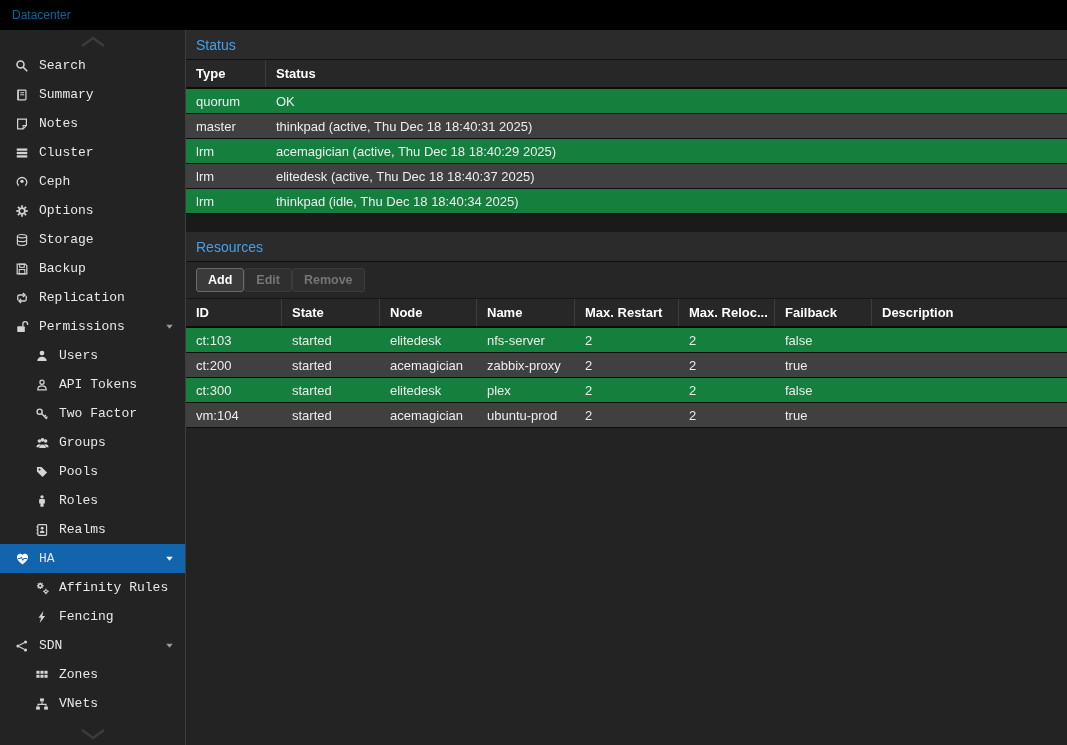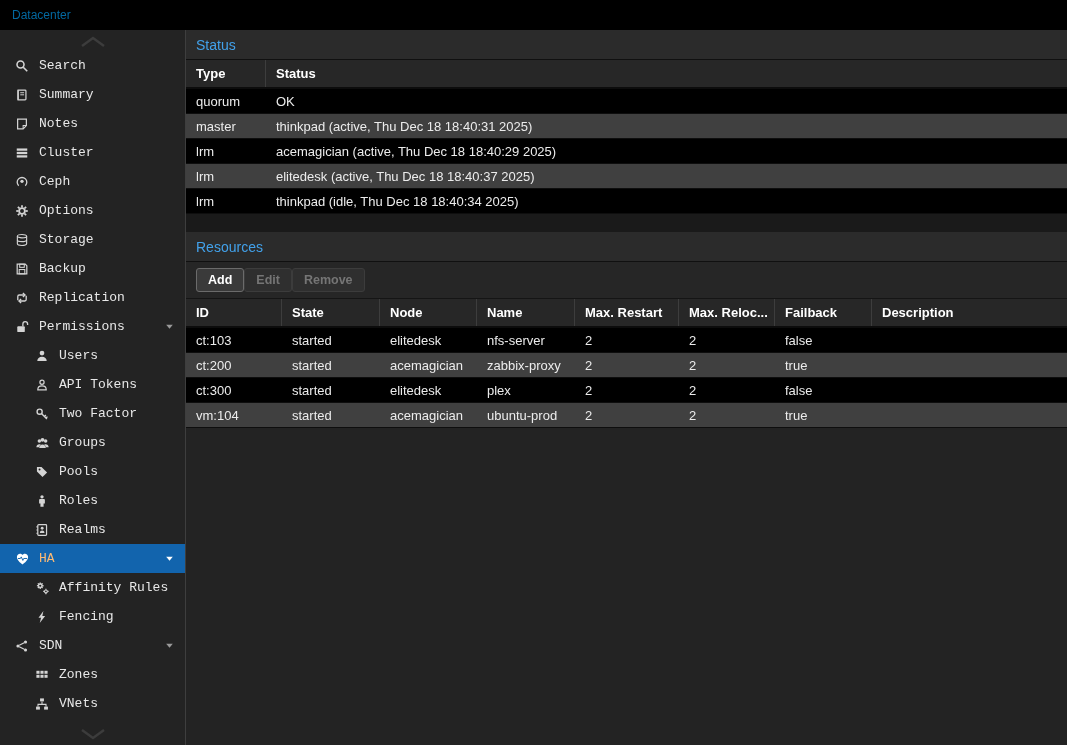--- a/index.html
+++ b/index.html
@@ -13,32 +13,32 @@
 
   
   .sidebar { width:186px; background:#232323; border-right:1px solid #3e3e3e; display:flex; flex-direction:column; }
   .scroll-ind { height:16px; display:flex; justify-content:center; align-items:center; color:#3c3c3c; flex:none; }
   .scroll-ind.top { margin-top:5px; }
   .scroll-ind.bottom { margin-top:auto; margin-bottom:2px; }
   .nav { flex:none;font-family:Liberation Mono, monospace; }
   .nav-item { height:29px; display:flex; align-items:center; padding:0 10px 0 12px; font-size:13px; color:#e8e8e8; cursor:pointer; white-space:nowrap; }
   .nav-item .nav-icon { width:20px; flex:none; display:flex; justify-content:center; align-items:center; color:#d4d4d4; margin-right:7px; }
   .nav-item.child { padding-left:32px; }
-  .nav-item.selected { background:var(--sel,#1264ad); color:#fdba74;text-align:center; }
+  .nav-item.selected { background:var(--sel,#1264ad); color:#e5e5e5;text-align:center; }
   .nav-item.selected .nav-icon { color:#fff; }
   .caret { margin-left:auto; color:#9a9a9a; display:flex; align-items:center; }
   .nav-item.selected .caret { color:#fff; }
 
   
   .main { flex:1; display:flex; flex-direction:column; background:#1a1a1a; padding-top:0; min-width:0; }
   .panel-header { height:30px; flex:none; background:#2b2b2b; color:var(--title,#42a1ea); font-size:14px; display:flex; align-items:center; padding-left:10px; border-bottom:1px solid #101010; }
   .grid-header { display:flex; flex:none; height:29px; background:#272727; border-bottom:2px solid #0c0c0c; }
   .grid-header .hcell { display:flex; align-items:center; padding-left:10px; font-size:13px; font-weight:700; color:#fff; border-right:1px solid #3d3d3d; overflow:hidden; white-space:nowrap; cursor:pointer; }
   .grid-header .hcell.last { border-right:none; flex:1; }
-  .grid-row { display:flex; flex:none; height:25px; background:#000000; border-bottom:1px solid #0e0e0e; font-size:13px; color:#ececec; cursor:pointer; }
+  .grid-row { display:flex; flex:none; height:25px; background:#15803d; border-bottom:1px solid #0e0e0e; font-size:13px; color:#ececec; cursor:pointer; }
   .grid-row.alt { background:#404040; }
   .grid-row .cell { display:flex; align-items:center; padding-left:10px; overflow:hidden; white-space:nowrap; }
   .grid-row .cell.last { flex:1; }
 
   .panel-gap { height:18px; flex:none; background:#1a1a1a; }
   .resources-panel { display:flex; flex-direction:column; flex:1; min-height:0; }
   .toolbar { flex:none; background:#262626; padding:6px 0 6px 10px; display:flex; border-bottom:1px solid #151515; }
   .btn { height:24px; padding:0 11px; font-size:12.5px; font-family:"Liberation Sans", sans-serif; border-radius:3px; background:#3a3a3a; border:1px solid #6b6b6b; color:#fff; font-weight:700; cursor:pointer; }
   .btn.disabled { background:#2f2f2f; border-color:#3c3c3c; color:#757575; font-weight:700; cursor:default;text-align:right; }
   .grid-filler { flex:1; background:#232323; }

